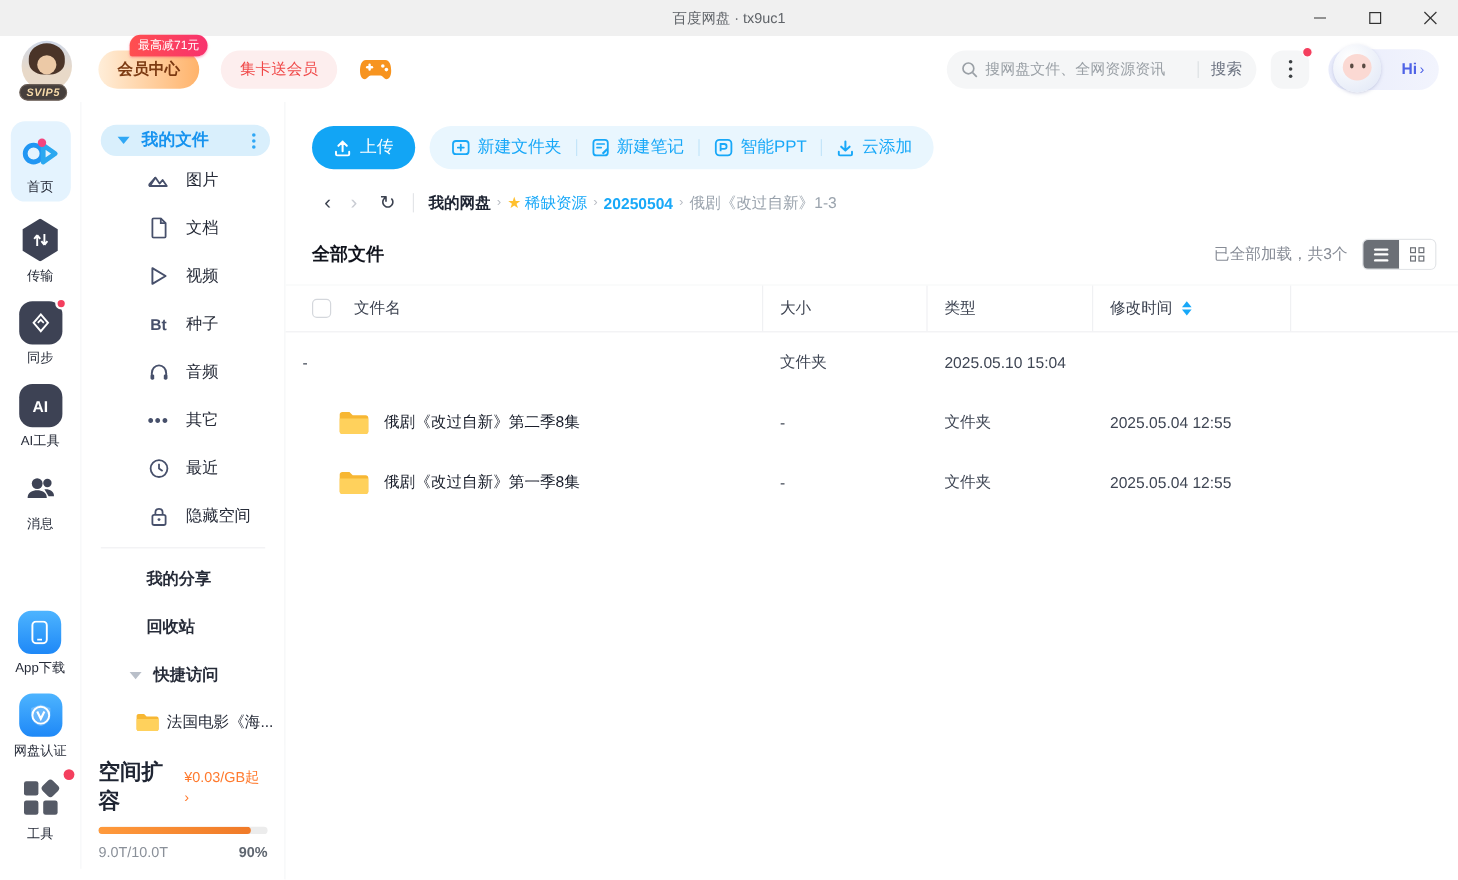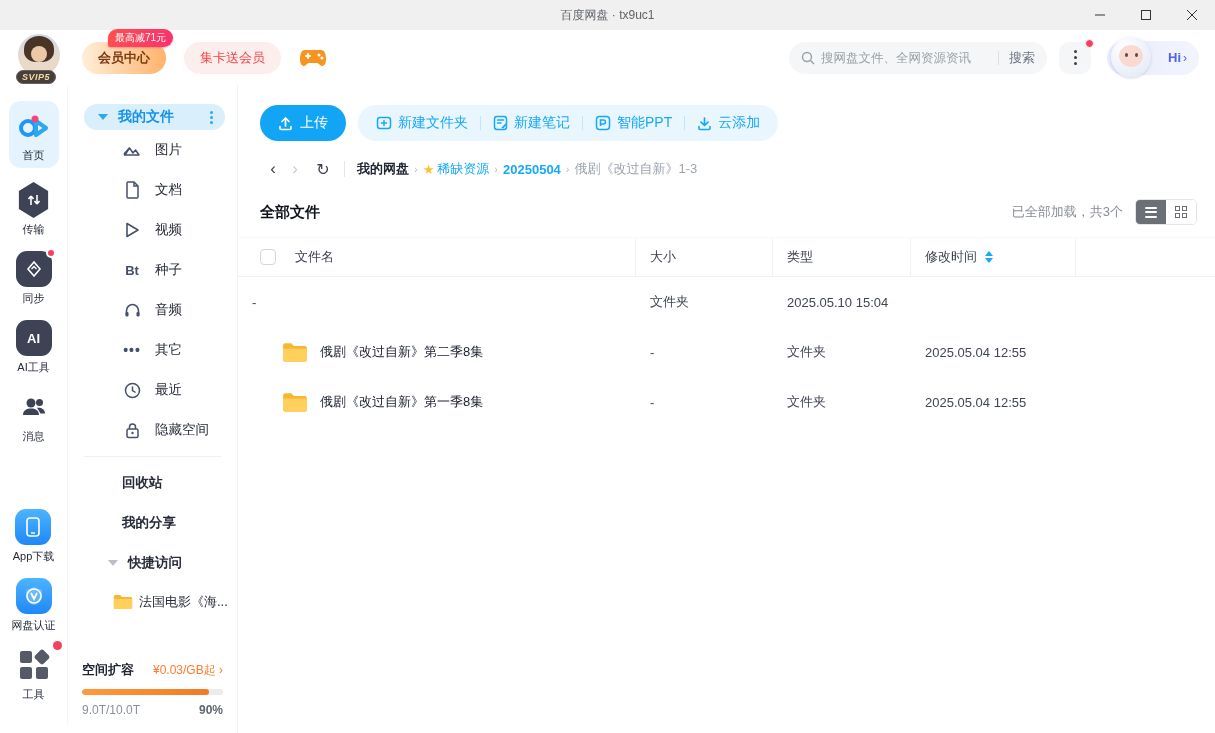--- a/index.html
+++ b/index.html
@@ -79,21 +79,21 @@
   .bt-text { font-size:13px; font-weight:bold; color:#47506b; }
   .dots-text { font-size:14px; font-weight:bold; color:#47506b; letter-spacing:1px; }
   .side-divider { height:1px; background:#f0f1f3; margin:6px 16px 6px 16px; }
   .side-link { height:40px; display:flex; align-items:center; padding-left:54px; font-size:13.5px; font-weight:bold; color:#262b38; cursor:pointer; }
   .quick-row { height:40px; display:flex; align-items:center; padding-left:40px; cursor:pointer; }
   .quick-label { font-size:13.5px; font-weight:bold; color:#262b38; margin-left:10px; }
   .quick-item { height:38px; display:flex; align-items:center; padding-left:45px; cursor:pointer; }
   .quick-item .flabel { font-size:13px; color:#262b38; margin-left:6px; white-space:nowrap; overflow:hidden; max-width:100px; }
   .storage { position:absolute; bottom:0; left:0; right:0; background:#fff; padding:10px 14px 16px 14px; }
   .storage-top { display:flex; align-items:center; justify-content:space-between; }
-  .storage-title { font-size:13px; font-weight:bold; color:#1f2533; }
+  .storage-title { font-size:18px; font-weight:bold; color:#1f2533; }
   .storage-price { font-size:12px; color:#ff7a2e; cursor:pointer; }
   .progress-track { margin-top:10px; height:6px; border-radius:3px; background:#ececec; overflow:hidden; }
   .progress-fill { height:100%; border-radius:3px; background:linear-gradient(90deg,#ff9a3c,#f07a28); }
   .storage-bottom { margin-top:8px; display:flex; align-items:center; justify-content:space-between; }
   .storage-usage { font-size:12px; color:#8a9099; }
   .storage-pct { font-size:12px; font-weight:bold; color:#5f6670; }
 
   
   .main { position:absolute; top:85px; left:238px; right:0; bottom:0; background:#fff; }
   .toolbar { display:flex; align-items:center; padding:20px 0 0 22px; }
@@ -380,22 +380,22 @@
             <rect x="2" y="7" width="11" height="8.5" rx="1.5" fill="none" stroke="#47506b" stroke-width="1.5"></rect>
             <path d="M4.5 7 V5 C4.5 3.3 5.8 2 7.5 2 C9.2 2 10.5 3.3 10.5 5 V7" fill="none" stroke="#47506b" stroke-width="1.5"></path>
             <circle cx="7.5" cy="11" r="1.2" fill="#47506b"></circle>
           </svg>
       </span>
       <span class="cat-label">隐藏空间</span>
     </div>
 
     <div class="side-divider"></div>
 
+    <div class="side-link">我的分享</div>
     <div class="side-link">回收站</div>
-    <div class="side-link">我的分享</div>
 
     <div class="quick-row">
       <span class="caret-down gray"></span>
       <span class="quick-label">快捷访问</span>
     </div>
     <div class="quick-item">
       <svg class="folder-svg" width="20" height="16" viewBox="0 0 24 19">
           <path d="M1 3 C1 1.9 1.9 1 3 1 H8.5 L11 3.5 H21 C22.1 3.5 23 4.4 23 5.5 V16 C23 17.1 22.1 18 21 18 H3 C1.9 18 1 17.1 1 16 Z" fill="#f7b733"></path>
           <path d="M1 6 H23 V16 C23 17.1 22.1 18 21 18 H3 C1.9 18 1 17.1 1 16 Z" fill="#ffd15c"></path>
         </svg>

